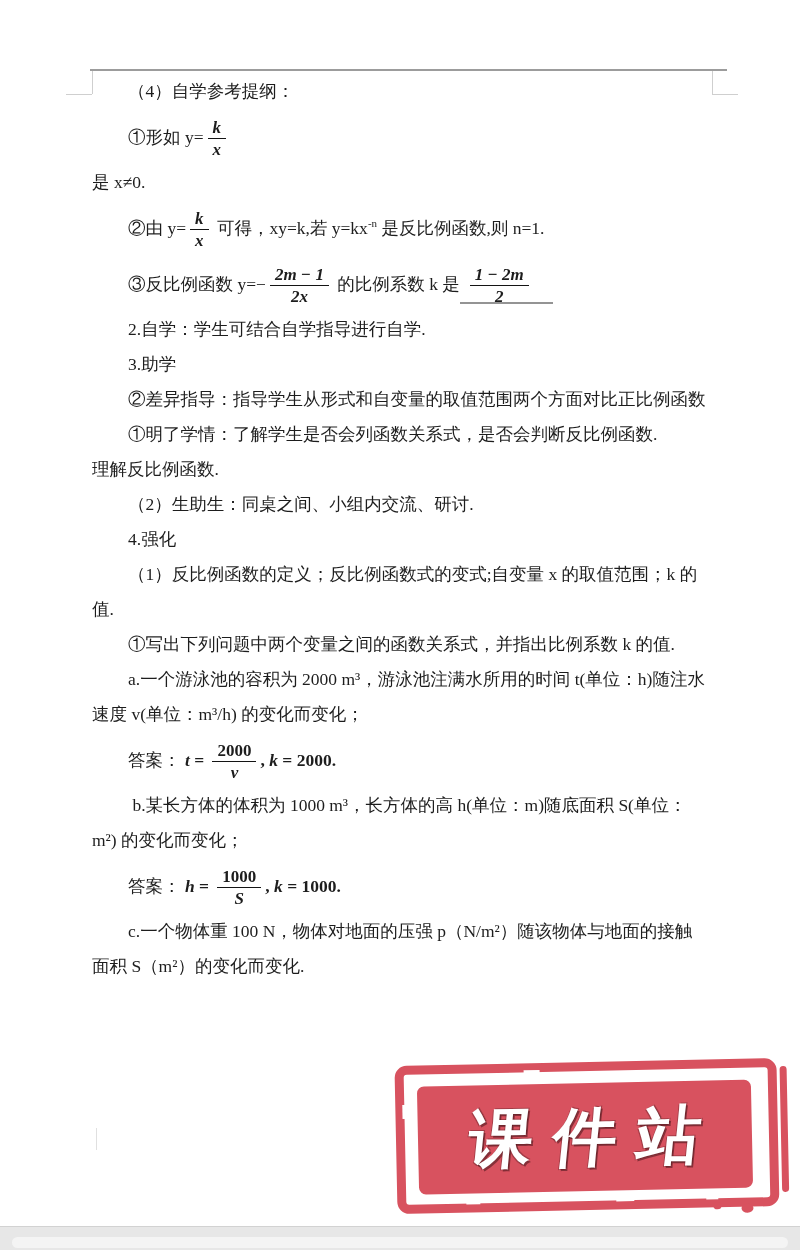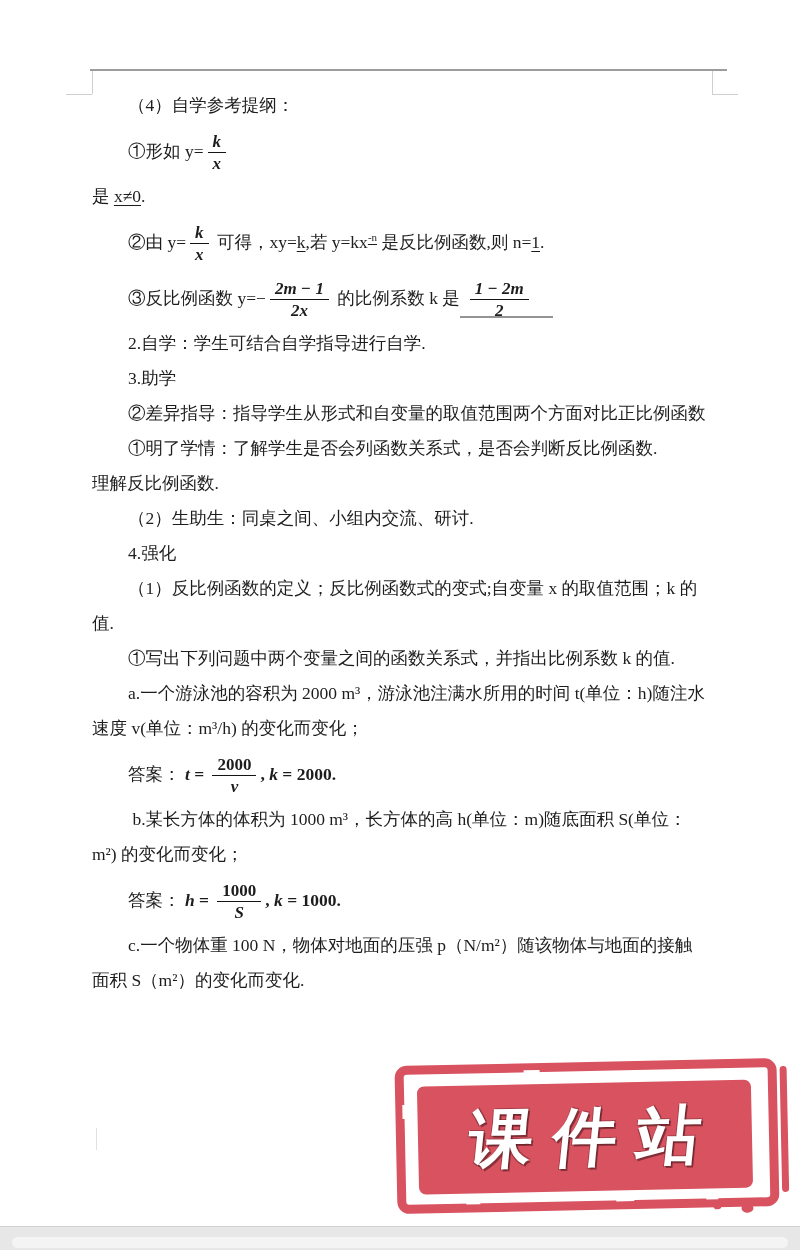--- a/index.html
+++ b/index.html
@@ -9,25 +9,25 @@
   }
   
   .page-edge-line{position:absolute;left:90px;top:69px;width:637px;height:2px;background:#9c9c9c;}
   .crop{position:absolute;background:#cfcfcf;}
   .crop-lv{left:92px;top:71px;width:1px;height:23px;}
   .crop-lh{left:66px;top:94px;width:26px;height:1px;}
   .crop-rv{left:712px;top:71px;width:1px;height:23px;}
   .crop-rh{left:712px;top:94px;width:26px;height:1px;}
   .crop-blv{left:96px;top:1128px;width:1px;height:22px;background:#e0e0e0;}
   
-  .content{position:absolute;left:92px;top:88px;width:622px;font-size:17.5px;}
+  .content{position:absolute;left:92px;top:74px;width:622px;font-size:17.5px;}
   .line{line-height:35px;min-height:35px;white-space:pre-wrap;}
   .line.ind{text-indent:36px;}
   .fline{height:56px;line-height:56px;min-height:56px;}
-  .u{text-decoration:underline;text-decoration-thickness:1px;text-underline-offset:3px;}
+  .u{text-decoration-thickness:1px;text-underline-offset:3px;}
   .sup{vertical-align:super;font-size:11px;line-height:0;}
   .mi{font-family:"Liberation Serif",serif;font-style:italic;font-weight:bold;}
   .mn{font-family:"Liberation Serif",serif;font-style:normal;font-weight:bold;}
   .frac{
     display:inline-block;vertical-align:middle;text-align:center;
     font-family:"Liberation Serif",serif;font-style:italic;font-weight:bold;
     line-height:1.15;font-size:17px;margin:0 4px;text-indent:0;position:relative;
   }
   .frac .num{display:block;padding:0 5px 1px 5px;border-bottom:1.6px solid #141414;}
   .frac .den{display:block;padding:1px 5px 0 5px;}

